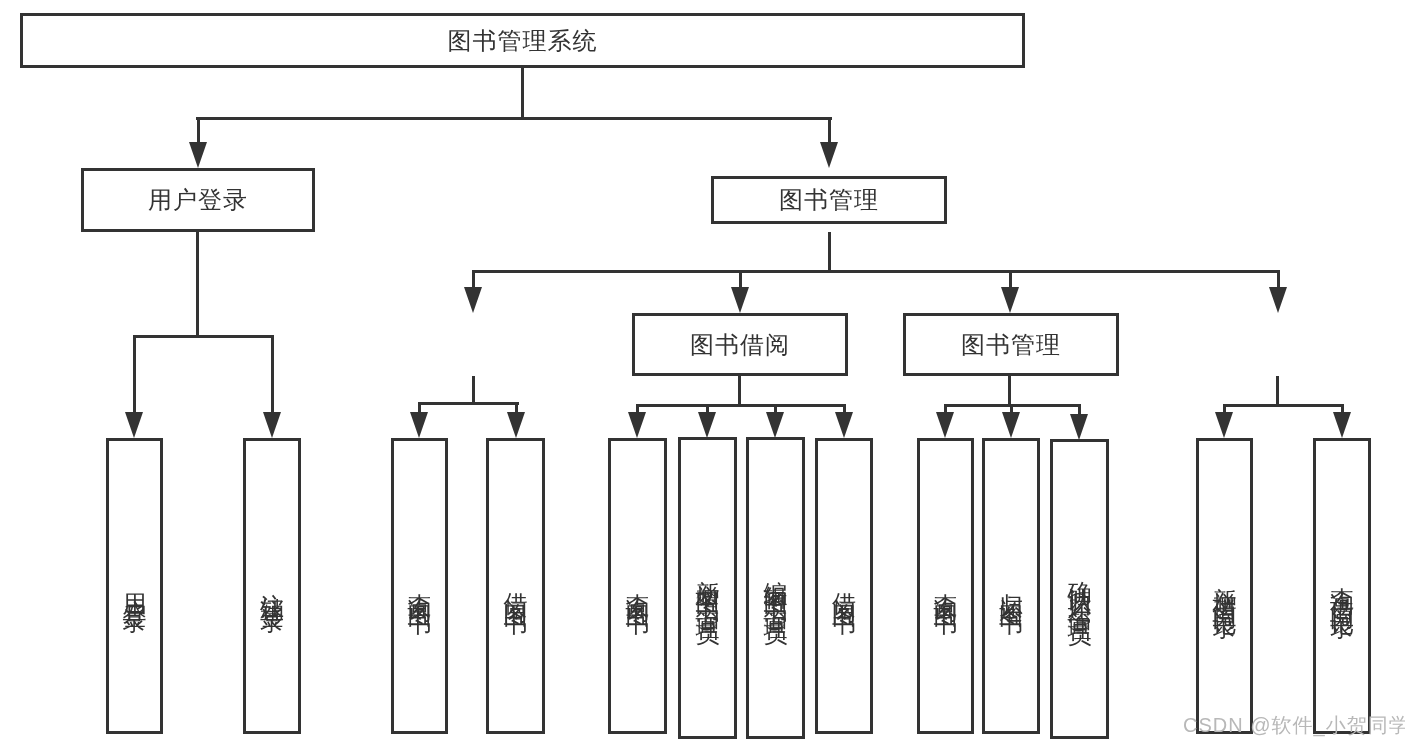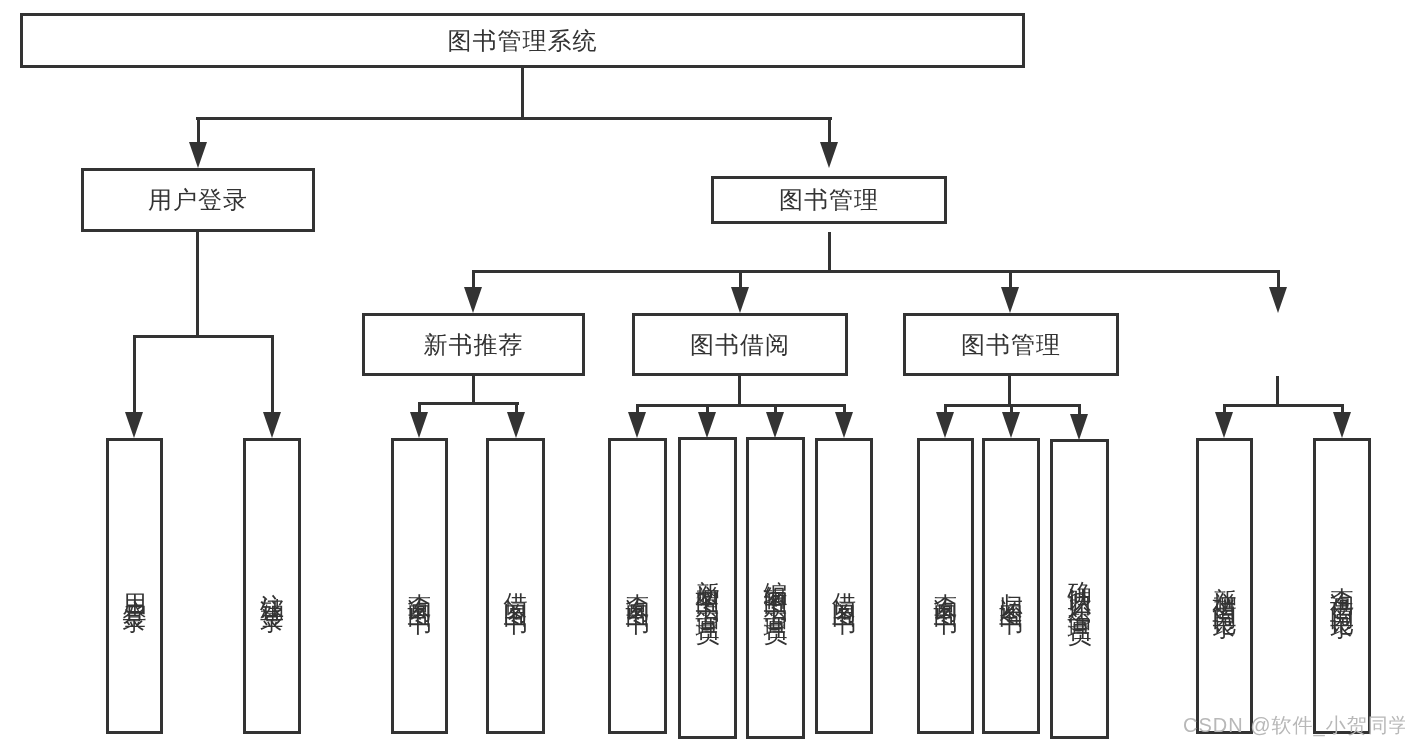--- a/index.html
+++ b/index.html
@@ -91,21 +91,20 @@
   <div class="drop" style="left:125px;top:338px;height:100px"></div>
   <div class="drop" style="left:263px;top:338px;height:100px"></div>
 
   <div class="line" style="left:828px;top:232px;width:3px;height:41px"></div>
   <div class="line" style="left:472px;top:270px;width:808px;height:3px"></div>
   <div class="drop" style="left:464px;top:273px;height:40px"></div>
   <div class="drop" style="left:731px;top:273px;height:40px"></div>
   <div class="drop" style="left:1001px;top:273px;height:40px"></div>
   <div class="drop" style="left:1269px;top:273px;height:40px"></div>
 
-  <div class="hbox" style="left:362px;top:313px;width:223px;height:63px">新书推荐</div>
   <div class="hbox" style="left:632px;top:313px;width:216px;height:63px">图书借阅</div>
   <div class="hbox" style="left:903px;top:313px;width:216px;height:63px">图书管理</div>
 
   <div class="line" style="left:472px;top:376px;width:3px;height:29px"></div>
   <div class="line" style="left:418px;top:402px;width:101px;height:3px"></div>
   <div class="drop" style="left:410px;top:405px;height:33px"></div>
   <div class="drop" style="left:507px;top:405px;height:33px"></div>
 
   <div class="line" style="left:738px;top:376px;width:3px;height:31px"></div>
   <div class="line" style="left:636px;top:404px;width:210px;height:3px"></div>

